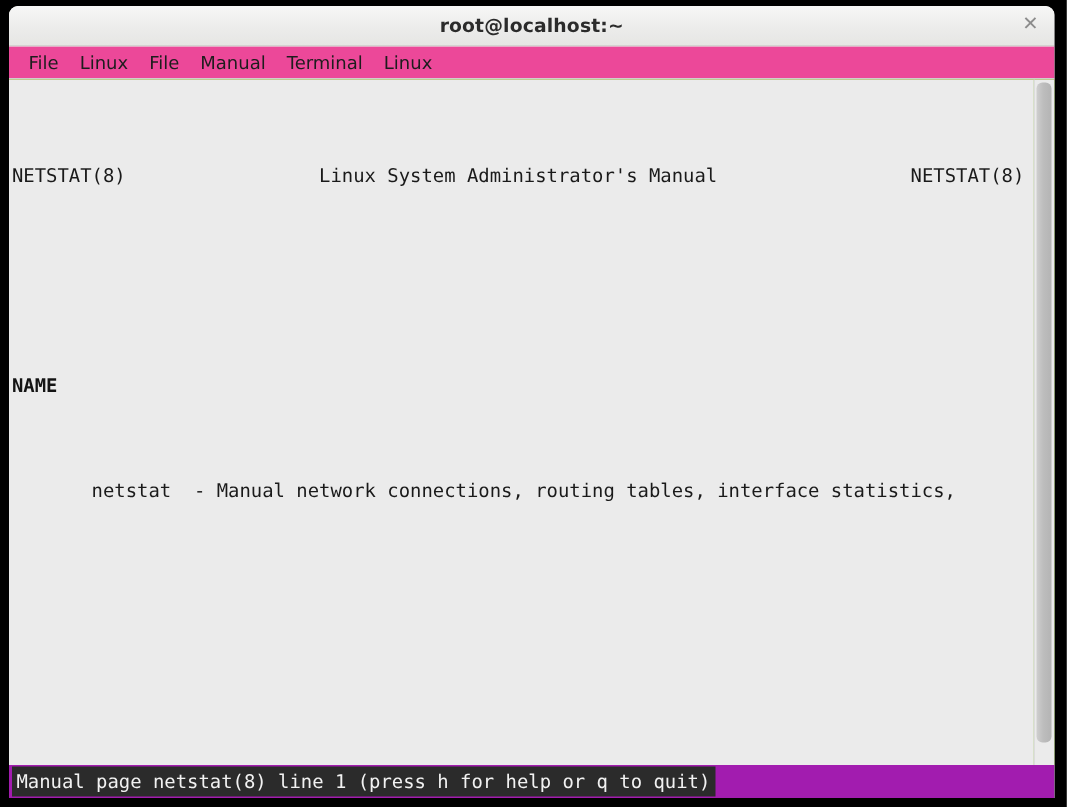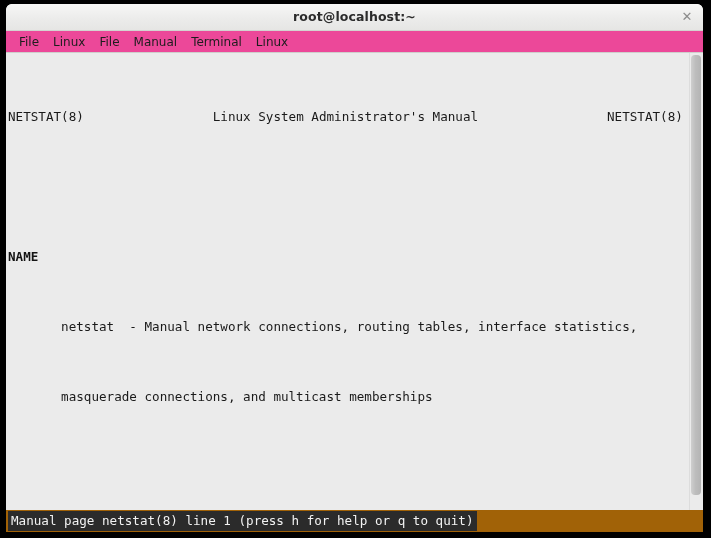--- a/index.html
+++ b/index.html
@@ -126,21 +126,21 @@
     width: 10px;
     height: 440px;
     background: linear-gradient(to right, #cfcfcf 0%, #bdbdbd 45%, #b4b4b4 100%);
     border-radius: 4px;
   }
 
   
   #statusbar {
     flex: 0 0 22px;
     height: 22px;
-    background: #a16207;
+    background: #a21caf;
     padding-left: 2px;
     box-sizing: border-box;
   }
   #status-text {
     display: inline-block;
     background: #2b2b2b;
     color: #f2f2f2;
     font-family: "DejaVu Sans Mono", monospace;
     font-size: 12.6px;
     line-height: 20px;
@@ -173,21 +173,20 @@
       <div id="screen">
 
         <span class="ln"><span>NETSTAT(8)</span>                 <span>Linux System Administrator's Manual</span>                 <span>NETSTAT(8)</span></span>
 
         <span class="ln"> </span>
 
         <span class="ln"><span class="b">NAME</span></span>
 
         <span class="ln">       <span>netstat  - Manual network connections, routing tables, interface statistics,</span></span>
 
-        <span class="ln">       <span>masquerade connections, and multicast memberships</span></span>
 
         <span class="ln"> </span>
 
         
 
         
         
 
         
 

